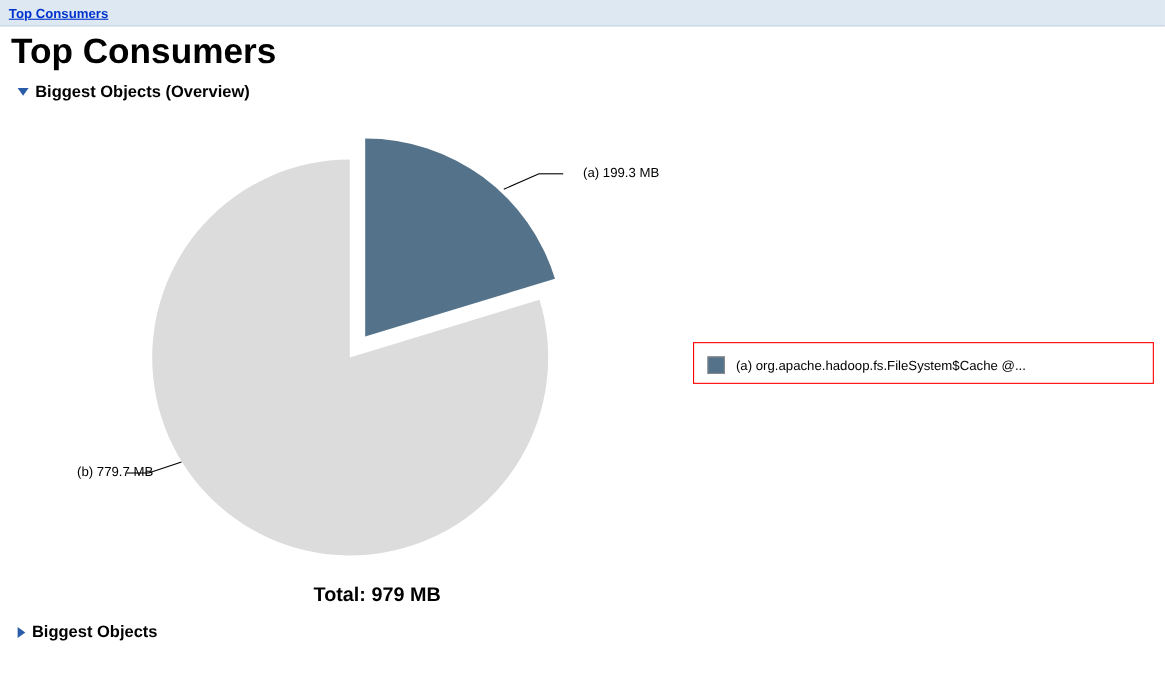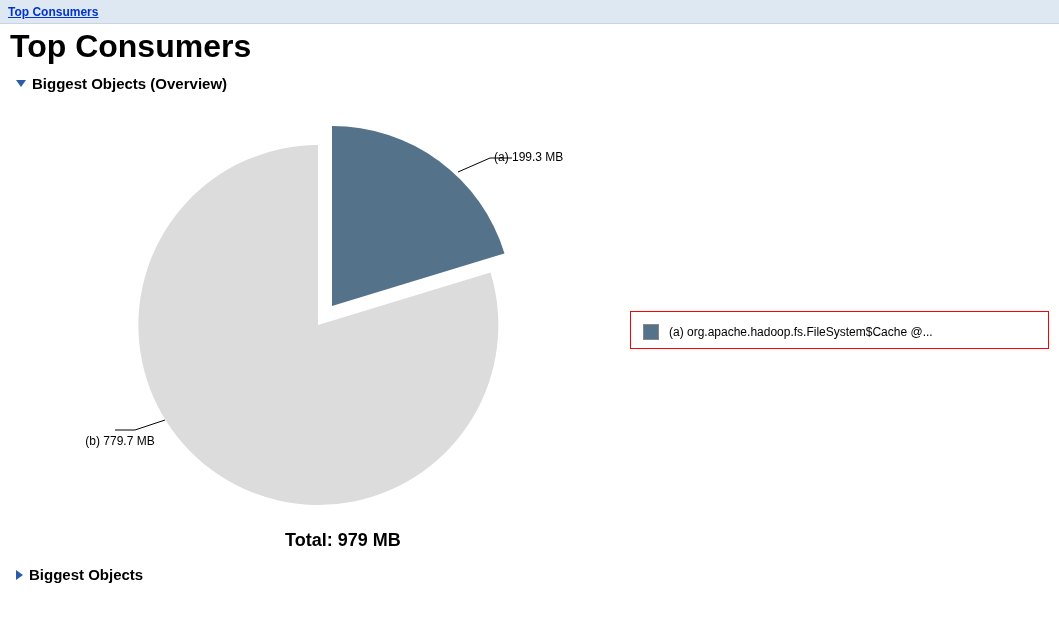--- a/index.html
+++ b/index.html
@@ -125,22 +125,22 @@
                  L 262 26
                  A 180 180 0 0 1 434.5 153.4
                  Z" fill="#54738a"></path>
 
         <line x1="388" y1="72" x2="420" y2="58" stroke="#000" stroke-width="1"></line>
         <line x1="420" y1="58" x2="442" y2="58" stroke="#000" stroke-width="1"></line>
 
         <line x1="95" y1="320" x2="65" y2="330" stroke="#000" stroke-width="1"></line>
         <line x1="65" y1="330" x2="45" y2="330" stroke="#000" stroke-width="1"></line>
       </svg>
-      <div class="callout-label" style="left:424px; top:50px;">(a)  199.3 MB</div>
-      <div class="callout-label" style="left:0px; top:334px; text-align:center; width:100px;"><span>(b)  779.7 MB</span></div>
+      <div class="callout-label" style="left:460px; top:50px;">(a)  199.3 MB</div>
+      <div class="callout-label" style="left:0px; top:322px; text-align:left; width:100px;"><span>(b)  779.7 MB</span></div>
       <div class="total-label" style="left:215px; top:430px;">Total: 979 MB</div>
     </div>
 
     <div class="legend-box">
       <div class="legend-row">
         <span class="legend-swatch" style="background:#54738a"></span>
         <span>(a)  org.apache.hadoop.fs.FileSystem$Cache @...</span>
       </div>
     </div>
   </div>

